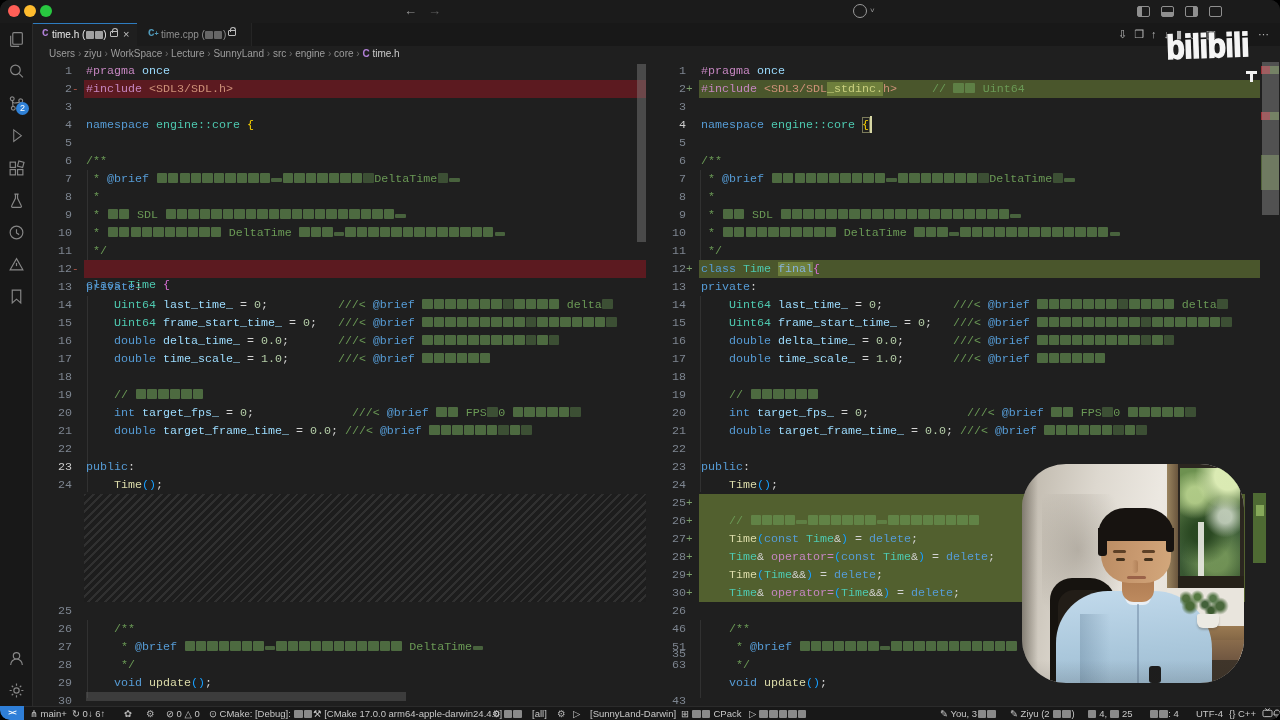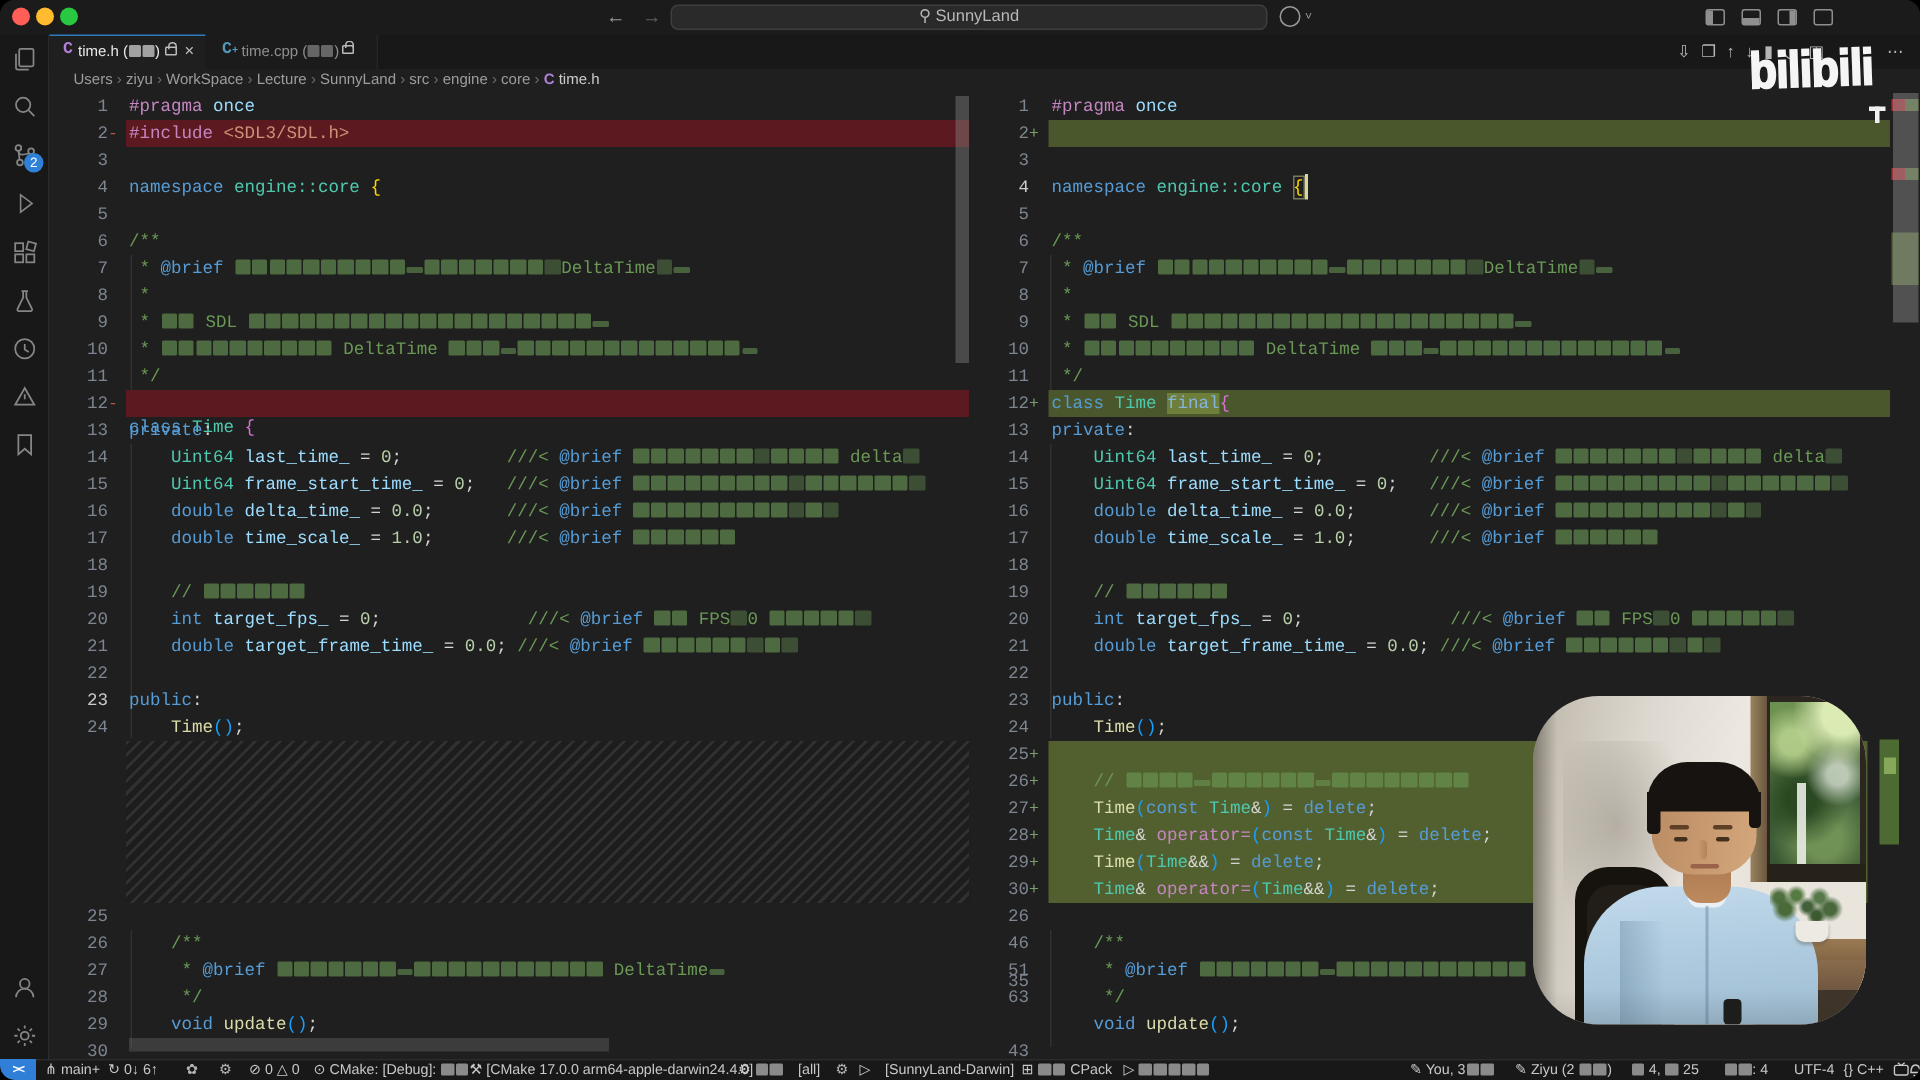--- a/index.html
+++ b/index.html
@@ -55,20 +55,21 @@
 <div class="cl" style="left:86px;top:386px"><s style="color:#6A9955">    // <i class="z"></i><i class="z"></i><i class="z"></i><i class="z"></i><i class="z"></i><i class="z"></i></s></div>
 <div class="cl" style="left:86px;top:404px"><s style="color:#d4d4d4">    </s><s style="color:#569CD6">int</s><s style="color:#d4d4d4"> </s><s style="color:#9CDCFE">target_fps_</s><s style="color:#d4d4d4"> = </s><s style="color:#B5CEA8">0</s><s style="color:#d4d4d4">;</s><s style="color:#d4d4d4">              </s><s style="color:#6A9955">///&lt; </s><s style="color:#569CD6">@brief</s><s style="color:#6A9955"> <i class="z"></i><i class="z"></i> FPS<i class="zq"></i>0 <i class="z"></i><i class="z"></i><i class="z"></i><i class="z"></i><i class="z"></i><i class="zq"></i></s></div>
 <div class="cl" style="left:86px;top:422px"><s style="color:#d4d4d4">    </s><s style="color:#569CD6">double</s><s style="color:#d4d4d4"> </s><s style="color:#9CDCFE">target_frame_time_</s><s style="color:#d4d4d4"> = </s><s style="color:#B5CEA8">0.0</s><s style="color:#d4d4d4">; </s><s style="color:#6A9955">///&lt; </s><s style="color:#569CD6">@brief</s><s style="color:#6A9955"> <i class="z"></i><i class="z"></i><i class="z"></i><i class="z"></i><i class="z"></i><i class="z"></i><i class="zq"></i><i class="z"></i><i class="zq"></i></s></div>
 <div class="cl" style="left:86px;top:458px"><s style="color:#569CD6">public</s><s style="color:#d4d4d4">:</s></div>
 <div class="cl" style="left:86px;top:476px"><s style="color:#d4d4d4">    </s><s style="color:#DCDCAA">Time</s><s style="color:#179FFF">(</s><s style="color:#179FFF">)</s><s style="color:#d4d4d4">;</s></div>
 <div class="cl" style="left:86px;top:620px"><s style="color:#6A9955">    /**</s></div>
 <div class="cl" style="left:86px;top:638px"><s style="color:#6A9955">     * </s><s style="color:#569CD6">@brief</s><s style="color:#6A9955"> <i class="z"></i><i class="z"></i><i class="z"></i><i class="z"></i><i class="z"></i><i class="z"></i><i class="z"></i><i class="zp"></i><i class="z"></i><i class="z"></i><i class="z"></i><i class="z"></i><i class="z"></i><i class="z"></i><i class="z"></i><i class="z"></i><i class="z"></i><i class="z"></i><i class="z"></i> DeltaTime<i class="zp"></i></s></div>
 <div class="cl" style="left:86px;top:656px"><s style="color:#6A9955">     */</s></div>
 <div class="cl" style="left:86px;top:674px"><s style="color:#d4d4d4">    </s><s style="color:#569CD6">void</s><s style="color:#d4d4d4"> </s><s style="color:#DCDCAA">update</s><s style="color:#179FFF">(</s><s style="color:#179FFF">)</s><s style="color:#d4d4d4">;</s></div>
 <div class="cl" style="left:701px;top:62px"><s style="color:#C586C0">#pragma</s><s style="color:#d4d4d4"> </s><s style="color:#9CDCFE">once</s></div>
+<div class="cl" style="left:701px;top:80px"><s style="color:#C586C0">#include</s><s style="color:#d4d4d4"> </s><s style="color:#CE9178">&lt;SDL3/SDL</s><s style="color:#c9cf7e;background:#6e7f3c">_stdinc.</s><s style="color:#CE9178">h&gt;</s><s style="color:#d4d4d4">     </s><s style="color:#6A9955">// <i class="z"></i><i class="z"></i> Uint64</s></div>
 <div class="cl" style="left:701px;top:116px"><s style="color:#569CD6">namespace</s><s style="color:#d4d4d4"> </s><s style="color:#4EC9B0">engine::core</s><s style="color:#d4d4d4"> </s><s style="color:#FFD700">{</s></div>
 <div class="cl" style="left:701px;top:152px"><s style="color:#6A9955">/**</s></div>
 <div class="cl" style="left:701px;top:170px"><s style="color:#6A9955"> * </s><s style="color:#569CD6">@brief</s><s style="color:#6A9955"> <i class="z"></i><i class="z"></i><i class="z"></i><i class="z"></i><i class="z"></i><i class="z"></i><i class="z"></i><i class="z"></i><i class="z"></i><i class="z"></i><i class="zp"></i><i class="z"></i><i class="z"></i><i class="z"></i><i class="z"></i><i class="z"></i><i class="z"></i><i class="z"></i><i class="zq"></i>DeltaTime<i class="zq"></i><i class="zp"></i></s></div>
 <div class="cl" style="left:701px;top:188px"><s style="color:#6A9955"> *</s></div>
 <div class="cl" style="left:701px;top:206px"><s style="color:#6A9955"> * <i class="z"></i><i class="z"></i> SDL <i class="z"></i><i class="z"></i><i class="z"></i><i class="z"></i><i class="z"></i><i class="z"></i><i class="z"></i><i class="z"></i><i class="z"></i><i class="z"></i><i class="z"></i><i class="z"></i><i class="z"></i><i class="z"></i><i class="z"></i><i class="z"></i><i class="z"></i><i class="z"></i><i class="z"></i><i class="z"></i><i class="zp"></i></s></div>
 <div class="cl" style="left:701px;top:224px"><s style="color:#6A9955"> * <i class="z"></i><i class="z"></i><i class="z"></i><i class="z"></i><i class="z"></i><i class="z"></i><i class="z"></i><i class="z"></i><i class="z"></i><i class="z"></i> DeltaTime <i class="z"></i><i class="z"></i><i class="z"></i><i class="zp"></i><i class="z"></i><i class="z"></i><i class="z"></i><i class="z"></i><i class="z"></i><i class="z"></i><i class="z"></i><i class="z"></i><i class="z"></i><i class="z"></i><i class="z"></i><i class="z"></i><i class="z"></i><i class="zp"></i></s></div>
 <div class="cl" style="left:701px;top:242px"><s style="color:#6A9955"> */</s></div>
 <div class="cl" style="left:701px;top:260px"><s style="color:#569CD6">class</s><s style="color:#d4d4d4"> </s><s style="color:#4EC9B0">Time</s><s style="color:#d4d4d4"> </s><s style="color:#86b3dc;background:#6e7f3c">final</s><s style="color:#DA70D6">{</s></div>
 <div class="cl" style="left:701px;top:278px"><s style="color:#569CD6">private</s><s style="color:#d4d4d4">:</s></div>
 <div class="cl" style="left:701px;top:296px"><s style="color:#d4d4d4">    </s><s style="color:#4EC9B0">Uint64</s><s style="color:#d4d4d4"> </s><s style="color:#9CDCFE">last_time_</s><s style="color:#d4d4d4"> = </s><s style="color:#B5CEA8">0</s><s style="color:#d4d4d4">;</s><s style="color:#d4d4d4">          </s><s style="color:#6A9955">///&lt; </s><s style="color:#569CD6">@brief</s><s style="color:#6A9955"> <i class="z"></i><i class="z"></i><i class="z"></i><i class="z"></i><i class="z"></i><i class="z"></i><i class="z"></i><i class="zq"></i><i class="z"></i><i class="z"></i><i class="z"></i><i class="z"></i> delta<i class="zq"></i></s></div>
@@ -170,21 +171,20 @@
 <div class="abs" style="left:1253px;top:493px;width:13px;height:70px;background:#4e6a33"></div>
 <div class="abs" style="left:1256px;top:505px;width:8px;height:11px;background:#86a85a"></div>
 <div class="abs" style="left:1262px;top:55px;width:17px;height:160px;background:rgba(158,158,158,.4)"></div>
 
 <div class="abs" style="left:0;top:0;width:1280px;height:23px;background:#1b1b1b"></div>
 <div class="abs" style="left:8px;top:5px;width:12px;height:12px;border-radius:50%;background:#ff5f57"></div>
 <div class="abs" style="left:24px;top:5px;width:12px;height:12px;border-radius:50%;background:#febc2e"></div>
 <div class="abs" style="left:40px;top:5px;width:12px;height:12px;border-radius:50%;background:#28c840"></div>
 <div class="abs" style="left:404px;top:3px;font-size:13px;color:#9a9a9a">←</div>
 <div class="abs" style="left:428px;top:3px;font-size:13px;color:#5f5f5f">→</div>
-<div class="abs" style="left:447px;top:3px;width:398px;height:17px;background:#2a2a2a;border:1px solid #3e3e3e;border-radius:5px;color:#b8b8b8;font-size:11px;text-align:center;line-height:15px">⚲ SunnyLand</div>
 <div class="abs" style="left:853px;top:4px;width:14px;height:14px;border:1px solid #9a9a9a;border-radius:50%"></div>
 <div class="abs" style="left:870px;top:6px;font-size:8px;color:#9a9a9a">˅</div>
 
 <div class="abs" style="left:1137px;top:6px;width:13px;height:11px;border:1px solid #8f8f8f;border-radius:2px">
       <div style="position:absolute;left:0;top:0;width:4px;height:9px;background:#8f8f8f"></div>
     </div>
 <div class="abs" style="left:1161px;top:6px;width:13px;height:11px;border:1px solid #8f8f8f;border-radius:2px">
       <div style="position:absolute;left:0;top:5px;width:11px;height:4px;background:#8f8f8f"></div>
     </div>
 <div class="abs" style="left:1185px;top:6px;width:13px;height:11px;border:1px solid #8f8f8f;border-radius:2px">

